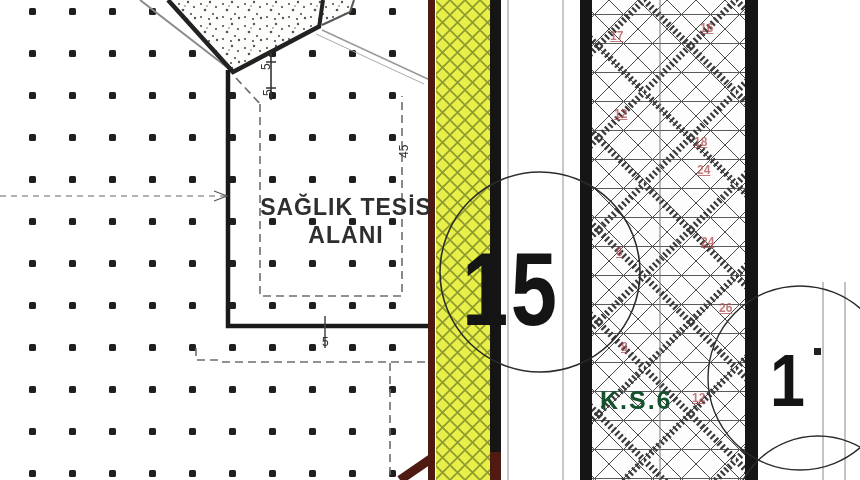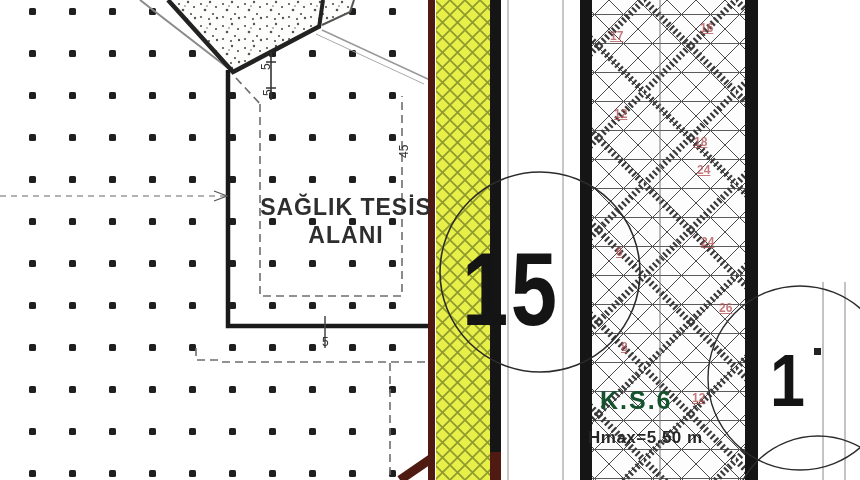--- a/index.html
+++ b/index.html
@@ -125,21 +125,20 @@
 
   <span class="lbl area-label" style="left:258px;top:224px;">ALANI</span>
   <span class="lbl area-label" style="left:258px;top:196px;">SAĞLIK TESİS</span>
 
   <span class="lbl big-num" style="left:462px;top:237px;font-size:104px;letter-spacing:3px;transform:scaleX(0.8);">15</span>
 
   <span class="lbl big-num" style="left:770px;top:344px;font-size:74px;transform:scaleX(0.85);">1</span>
 
   <span class="lbl" style="left:600px;top:388px;font-size:25px;font-weight:700;letter-spacing:2px;color:#14532d;">K.S.6</span>
 
-  <span class="lbl" style="left:588px;top:429px;font-size:17px;font-weight:700;letter-spacing:0.5px;color:#262626;">Hmax=5.50 m</span>
 
   <span class="lbl dim" style="left:398px;top:158px;transform:rotate(-90deg);">45</span>
   <span class="lbl dim" style="left:260px;top:70px;transform:rotate(-90deg);">5</span>
   <span class="lbl dim" style="left:262px;top:96px;transform:rotate(-90deg);">5</span>
   <span class="lbl dim" style="left:322px;top:336px;">5</span>
 
   <span class="lbl red-num" style="left:610px;top:30px;">17</span>
   <span class="lbl red-num" style="left:700px;top:22px;">16</span>
   <span class="lbl red-num" style="left:614px;top:108px;">12</span>
   <span class="lbl red-num" style="left:694px;top:136px;">18</span>

